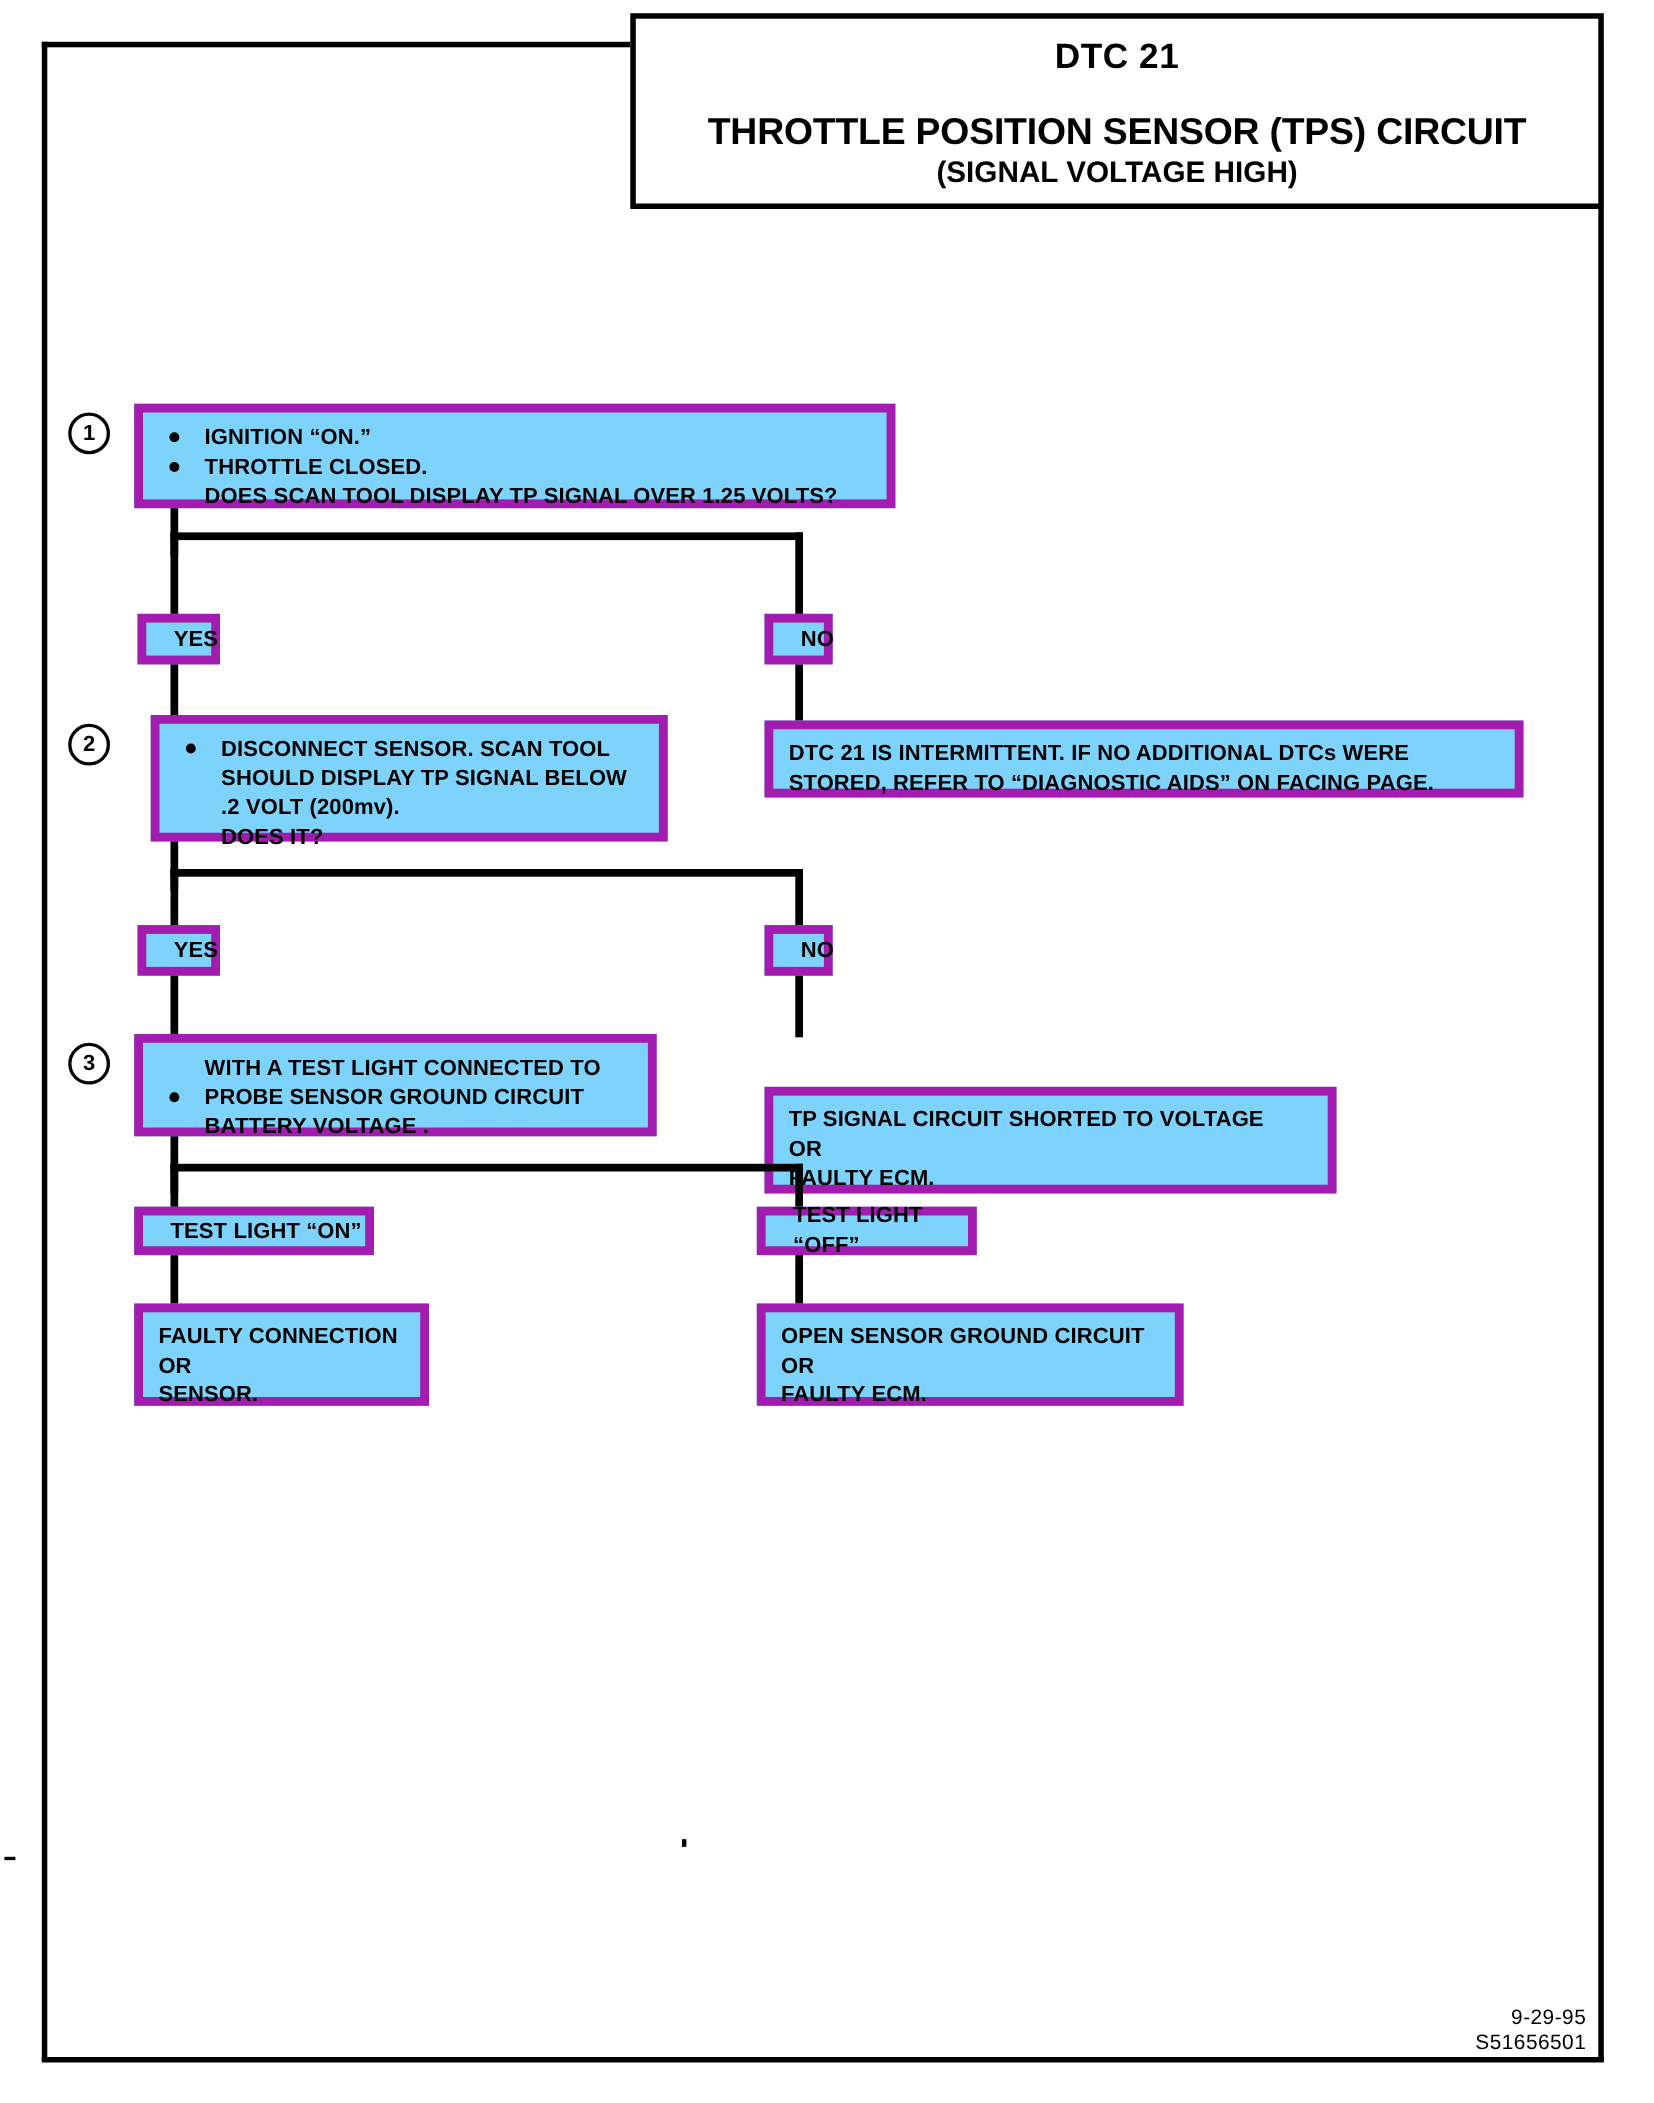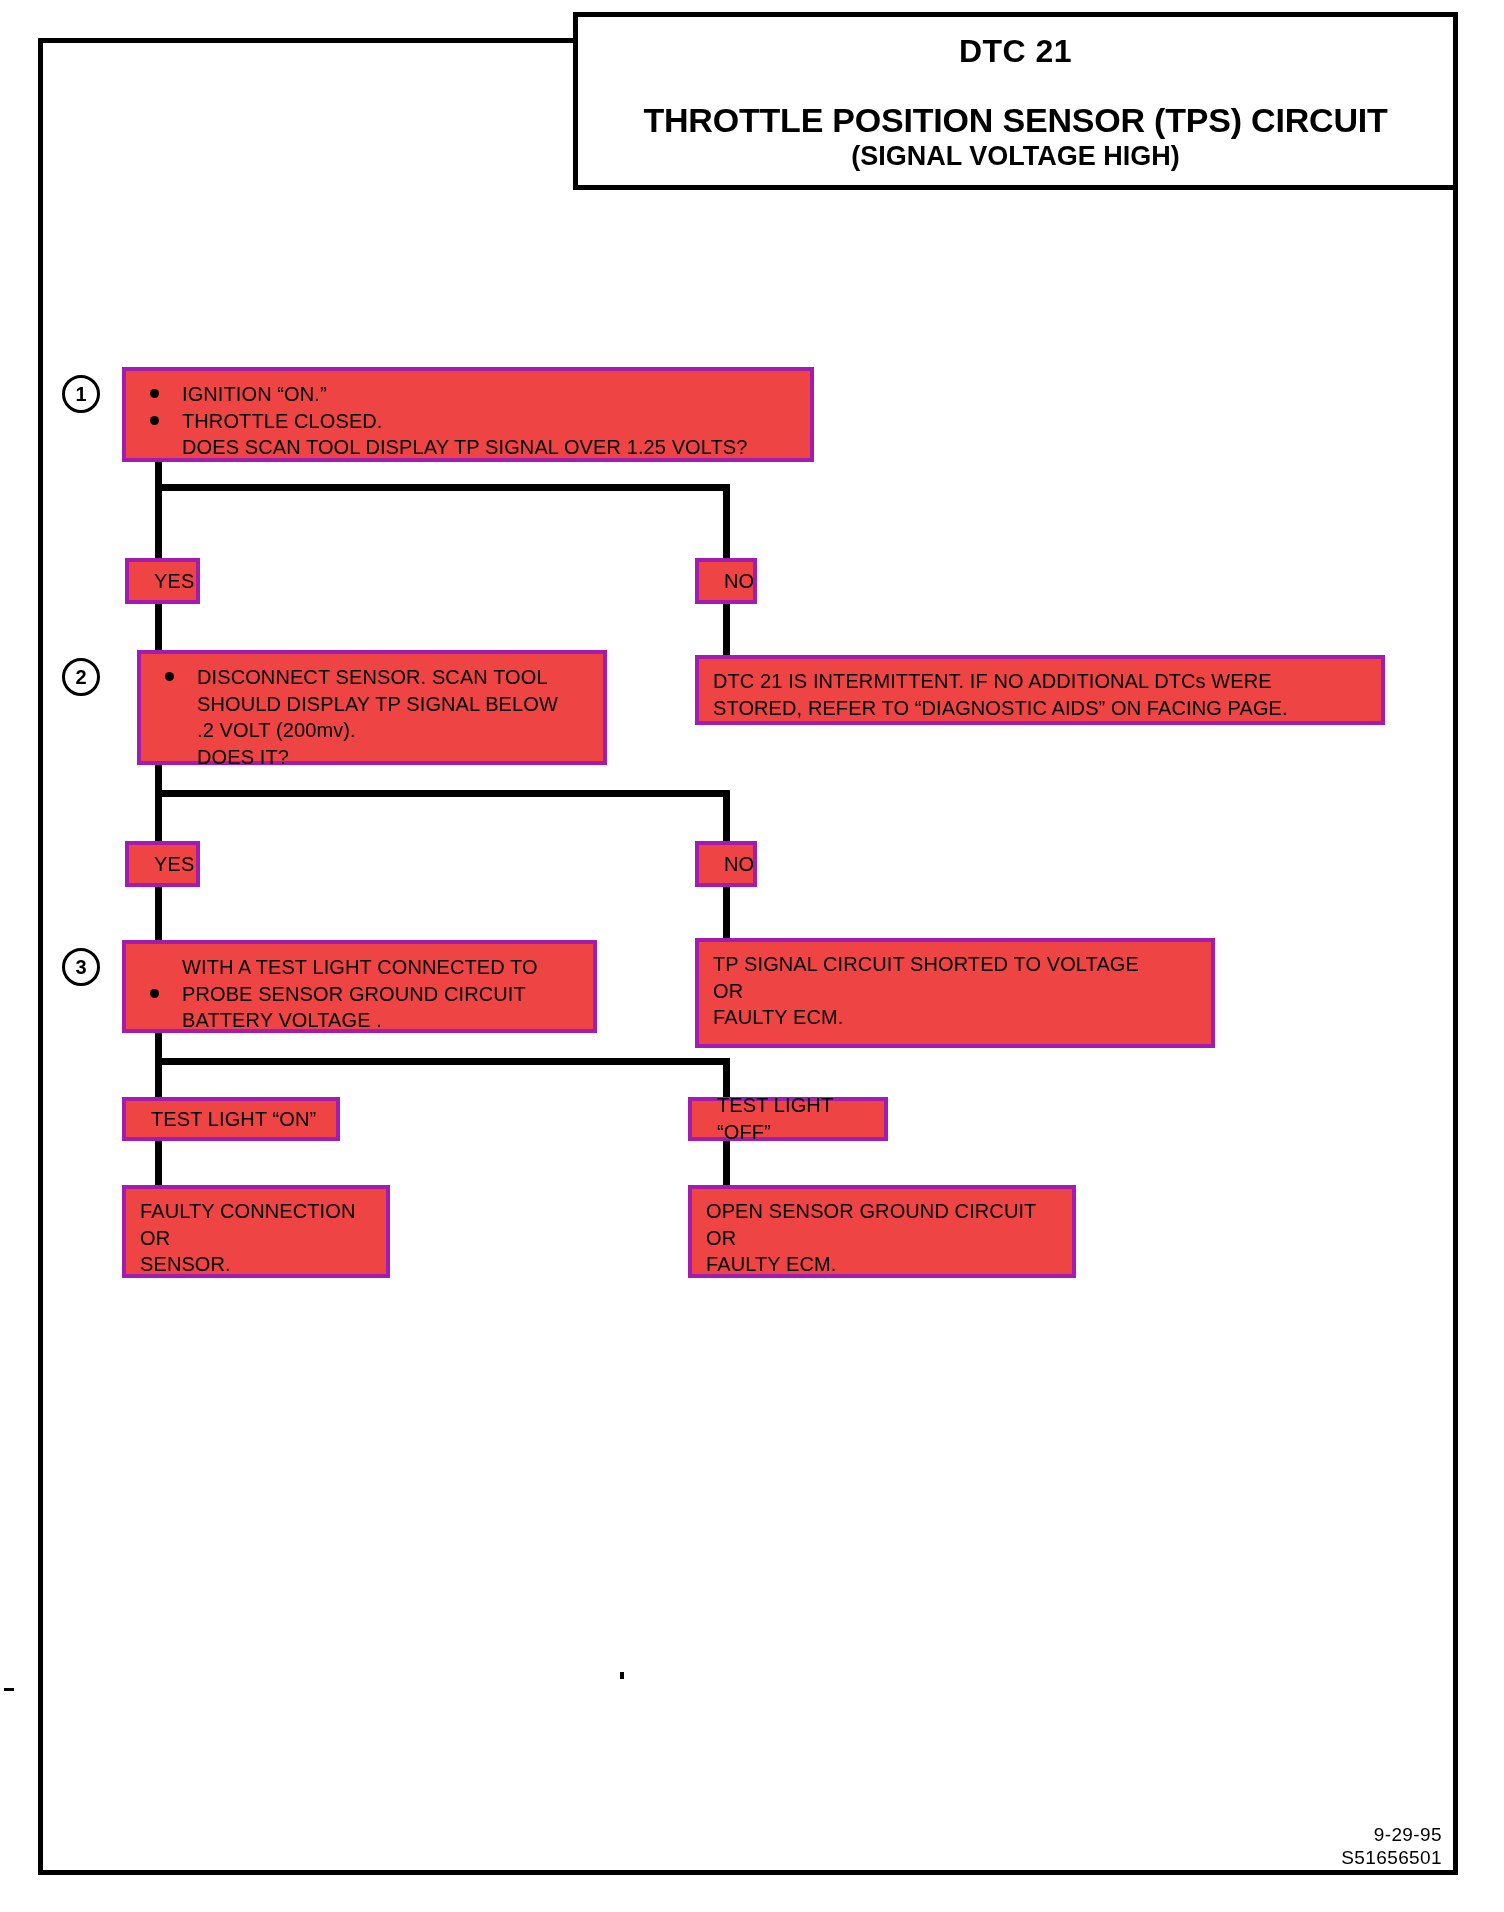--- a/index.html
+++ b/index.html
@@ -86,23 +86,23 @@
     font-size: 27px;
     font-weight: bold;
     margin-top: 4px;
     line-height: 1.05;
   }
 
   
   .box {
     position: absolute;
     box-sizing: border-box;
-    border: 4px solid #a21caf;
-    background: #ef4444;
-    font-weight: normal;
+    border: 8px solid #a21caf;
+    background: #7dd3fc;
+    font-weight: bold;
     line-height: 1.33;
     letter-spacing: 0.1px;
   }
   .box .line {
     white-space: nowrap;
   }
 
   
   .step-box {
     font-size: 20px;
@@ -257,21 +257,21 @@
 
   <div class="box step-box" style="left:122px; top:940px; width:475px; height:93px;">
     <div class="line plainline">WITH A TEST LIGHT CONNECTED TO</div>
     <div class="line bulletline">
       <span class="dot"></span>
       <span>PROBE SENSOR GROUND CIRCUIT</span>
     </div>
     <div class="line plainline">BATTERY VOLTAGE .</div>
   </div>
 
-  <div class="box result-box" style="left:695px; top:938px; width:520px; height:110px;">
+  <div class="box result-box" style="left:695px; top:988px; width:520px; height:97px;">
     <div class="line">TP SIGNAL CIRCUIT SHORTED TO VOLTAGE</div>
     <div class="line">OR</div>
     <div class="line">FAULTY ECM.</div>
   </div>
 
   <div class="vline" style="left:155px; top:1033px; height:52px;"></div>
   <div class="hline" style="left:155px; top:1058px; width:575px;"></div>
   <div class="vline" style="left:723px; top:1058px; height:44px;"></div>
   <div class="vline" style="left:155px; top:1058px; height:44px;"></div>
 

